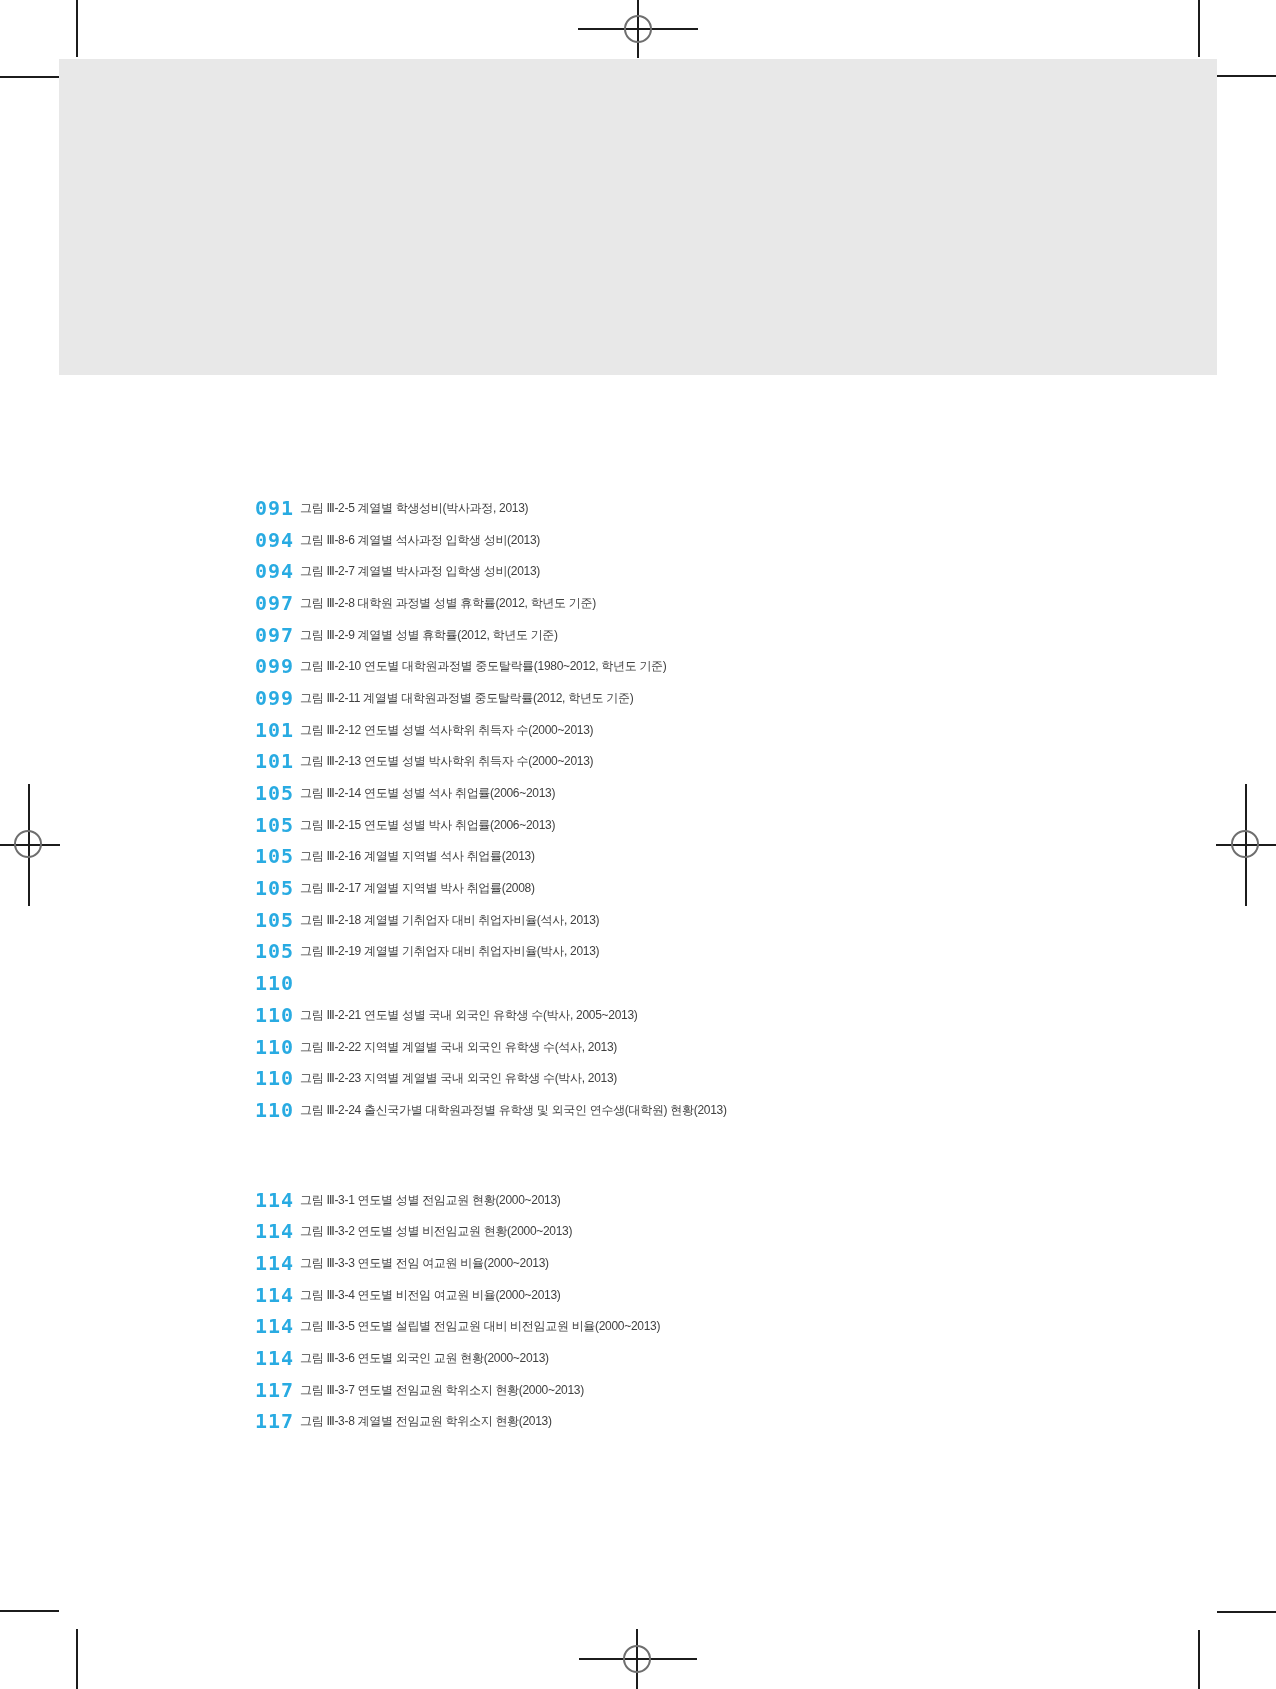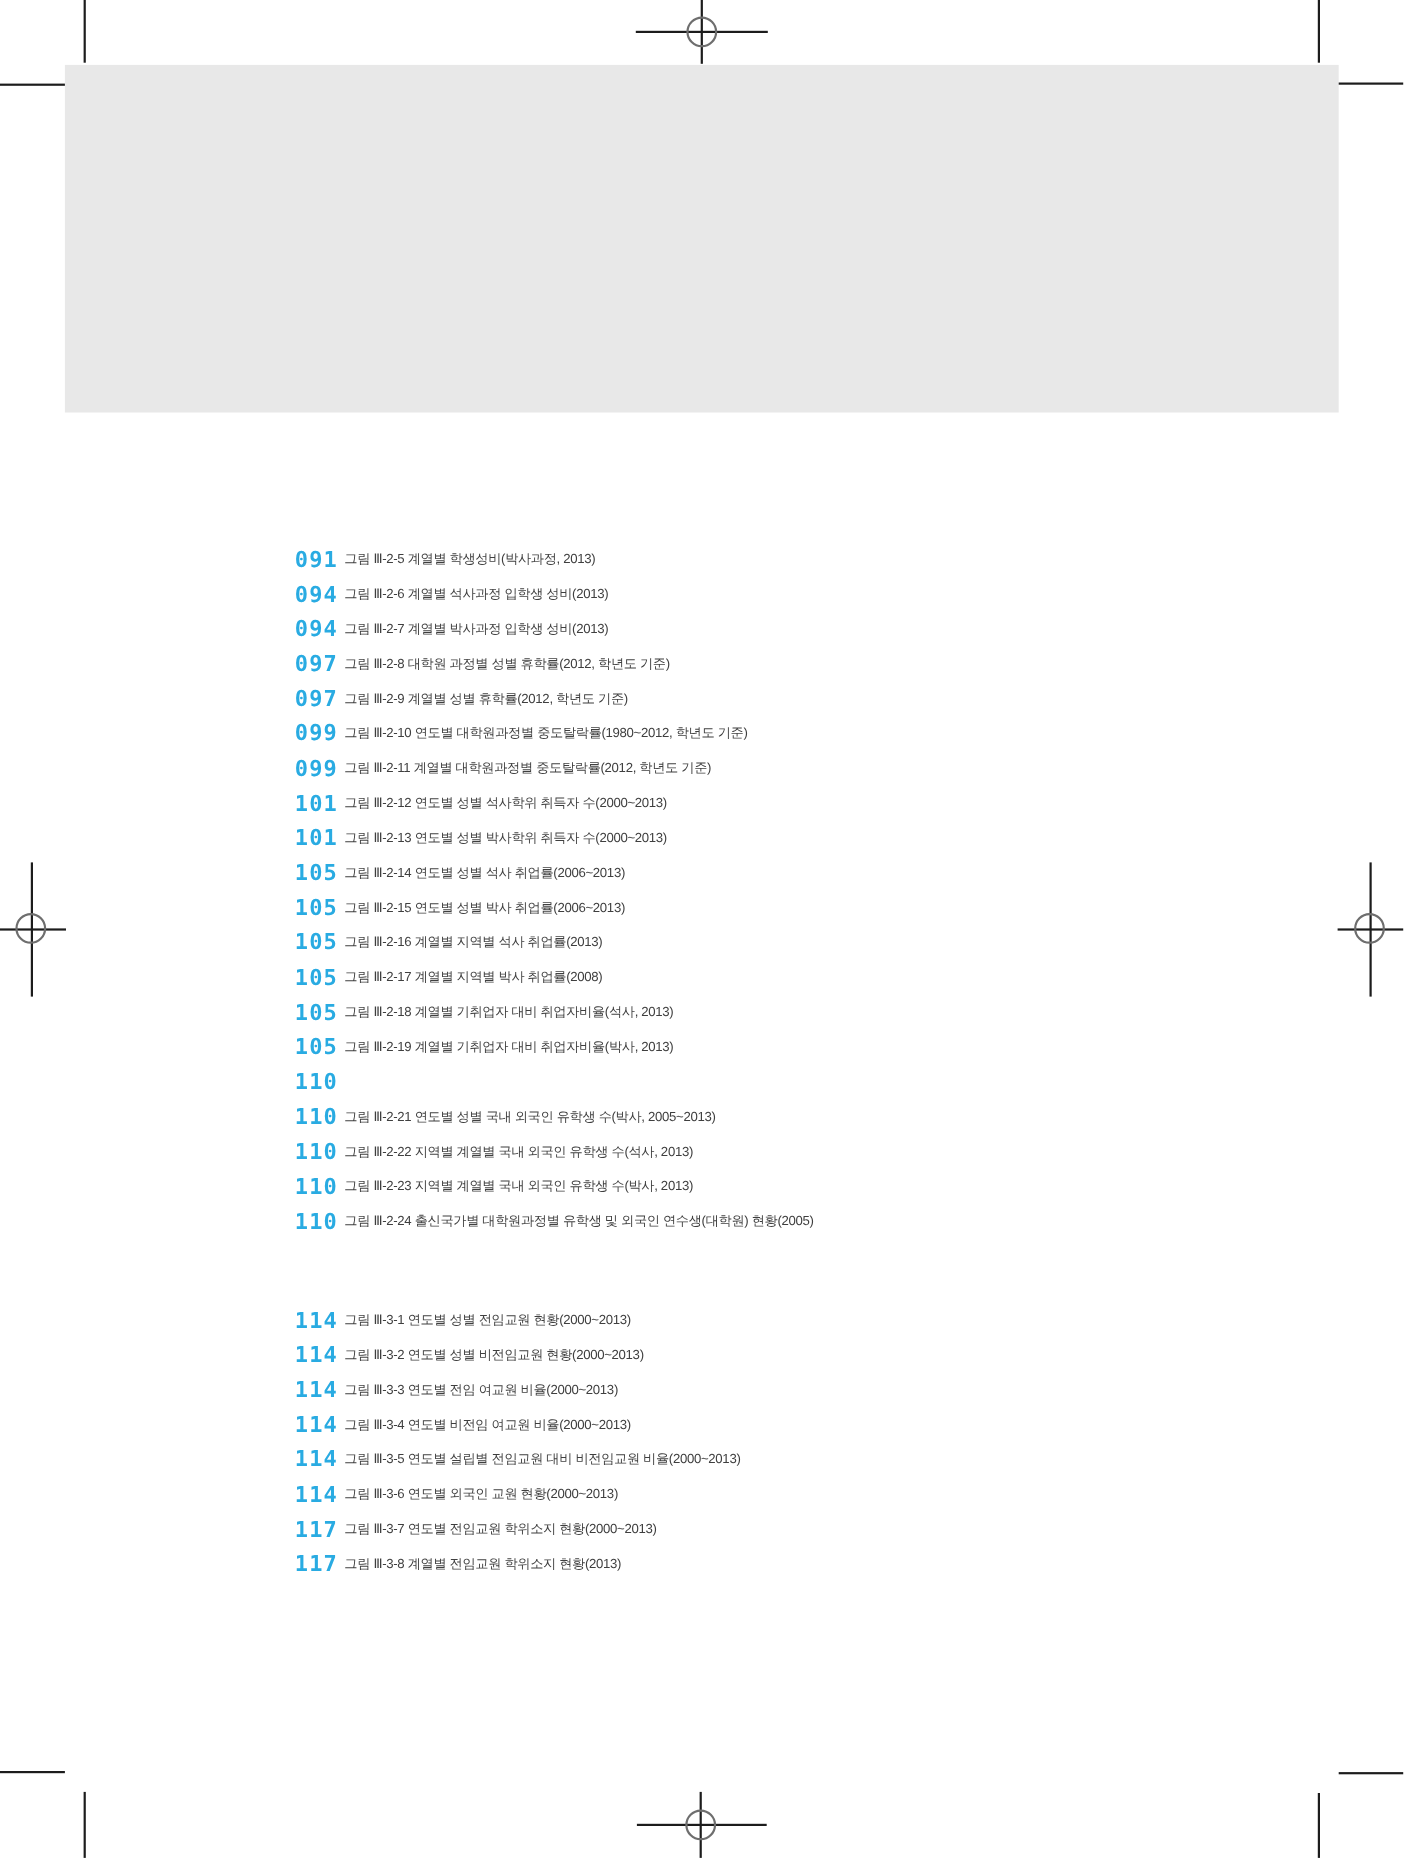--- a/index.html
+++ b/index.html
@@ -34,21 +34,21 @@
     width: 28px;
     height: 28px;
     border: 2px solid #6e6e6e;
     border-radius: 50%;
     box-sizing: border-box;
     background: transparent;
   }
   
   .figure-list {
     position: absolute;
-    left: 268px;
+    left: 255px;
     top: 492px;
     width: 940px;
   }
   .group { display: block; }
   .group + .group { margin-top: 58px; }
   .entry {
     display: flex;
     align-items: center;
     height: 31.7px;
     white-space: nowrap;
@@ -102,21 +102,21 @@
   <div class="mark-circle" style="left:623px; top:1645px;"></div>
 
   <div class="figure-list">
       <div class="group">
         <div class="entry">
           <span class="pagenum">091</span>
           <span class="label">그림 Ⅲ-2-5 계열별 학생성비(박사과정, 2013)</span>
         </div>
         <div class="entry">
           <span class="pagenum">094</span>
-          <span class="label">그림 Ⅲ-2-6 계열별 석사과정 입학생 성비(2013)</span>
+          <span class="label">그림 Ⅲ-8-6 계열별 석사과정 입학생 성비(2013)</span>
         </div>
         <div class="entry">
           <span class="pagenum">094</span>
           <span class="label">그림 Ⅲ-2-7 계열별 박사과정 입학생 성비(2013)</span>
         </div>
         <div class="entry">
           <span class="pagenum">097</span>
           <span class="label">그림 Ⅲ-2-8 대학원 과정별 성별 휴학률(2012, 학년도 기준)</span>
         </div>
         <div class="entry">
@@ -173,21 +173,21 @@
         <div class="entry">
           <span class="pagenum">110</span>
           <span class="label">그림 Ⅲ-2-22 지역별 계열별 국내 외국인 유학생 수(석사, 2013)</span>
         </div>
         <div class="entry">
           <span class="pagenum">110</span>
           <span class="label">그림 Ⅲ-2-23 지역별 계열별 국내 외국인 유학생 수(박사, 2013)</span>
         </div>
         <div class="entry">
           <span class="pagenum">110</span>
-          <span class="label">그림 Ⅲ-2-24 출신국가별 대학원과정별 유학생 및 외국인 연수생(대학원) 현황(2005)</span>
+          <span class="label">그림 Ⅲ-2-24 출신국가별 대학원과정별 유학생 및 외국인 연수생(대학원) 현황(2013)</span>
         </div>
       </div>
       <div class="group">
         <div class="entry">
           <span class="pagenum">114</span>
           <span class="label">그림 Ⅲ-3-1 연도별 성별 전임교원 현황(2000~2013)</span>
         </div>
         <div class="entry">
           <span class="pagenum">114</span>
           <span class="label">그림 Ⅲ-3-2 연도별 성별 비전임교원 현황(2000~2013)</span>

